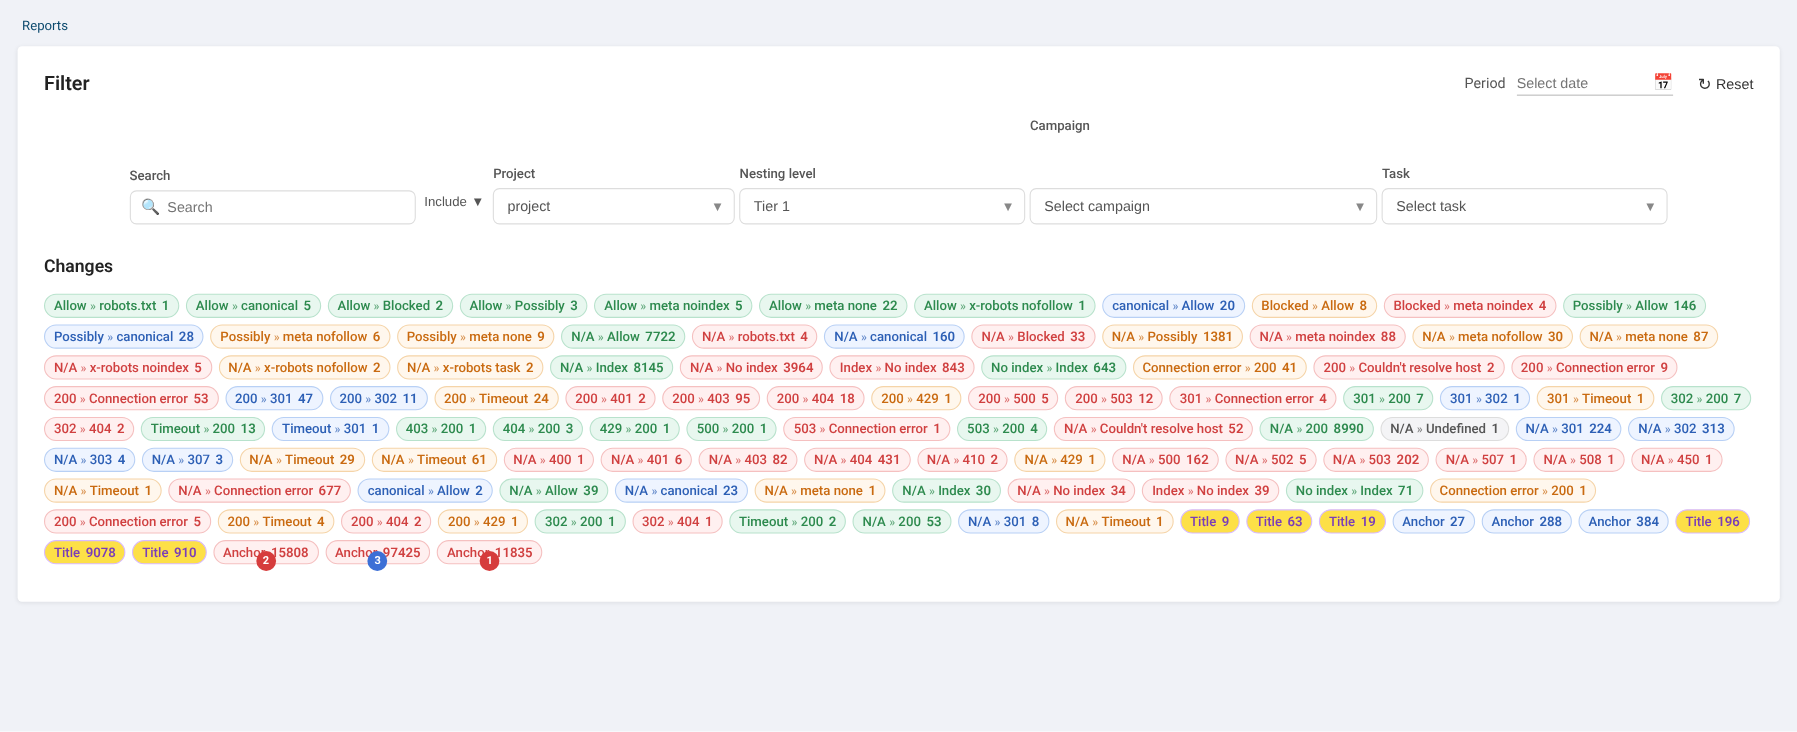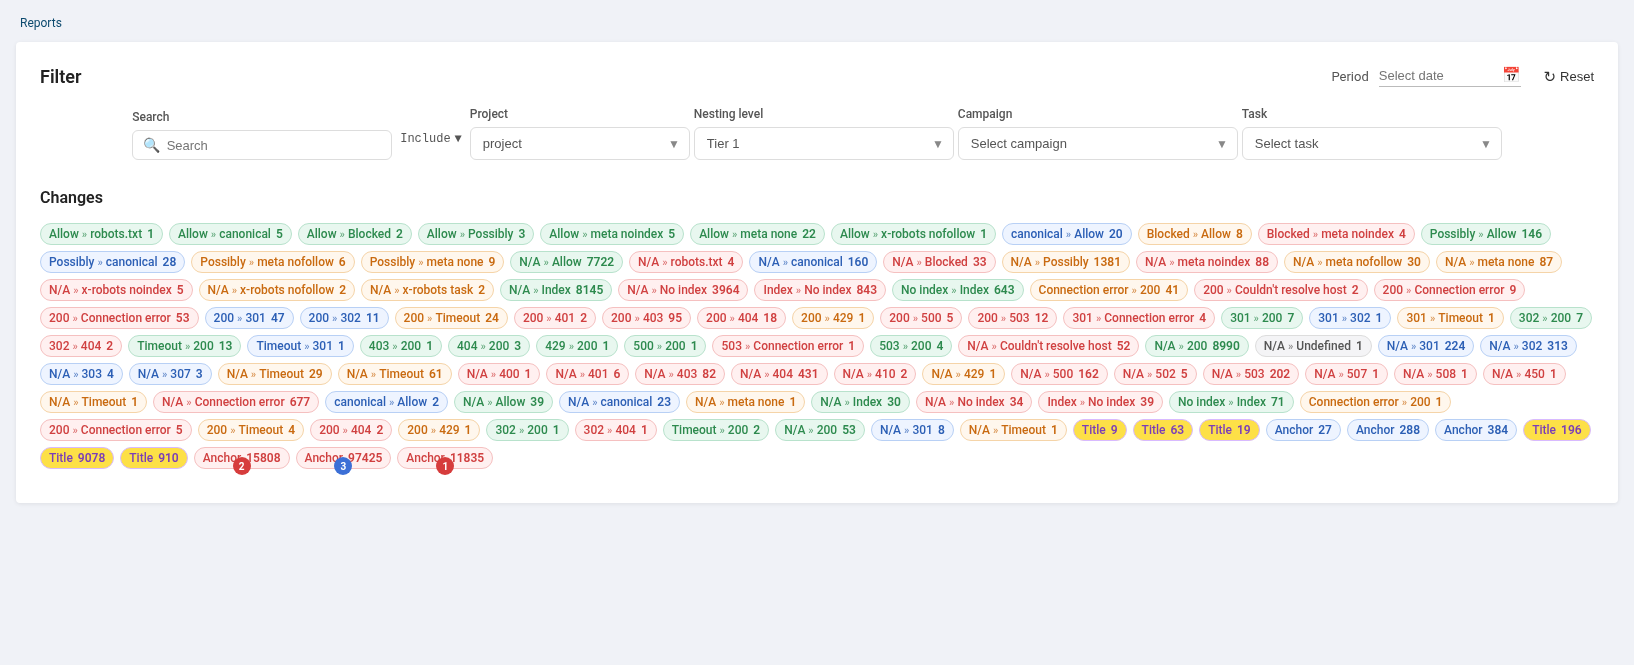--- a/index.html
+++ b/index.html
@@ -121,21 +121,20 @@
       display: flex;
       align-items: center;
       gap: 4px;
       background: none;
       border: none;
       cursor: pointer;
       font-size: 12px;
       color: #555;
       font-weight: 500;
       padding: 8px 4px;
-      font-family: Liberation Mono, monospace;
     }
     .select-wrap {
       position: relative;
       display: flex;
       align-items: center;
     }
     .field-select {
       appearance: none;
       border: 1px solid #ddd;
       border-radius: 6px;
@@ -149,21 +148,21 @@
     }
     .select-arrow {
       position: absolute;
       right: 10px;
       color: #888;
       pointer-events: none;
       font-size: 12px;
     }
     .project-field { width: 220px; }
     .nesting-field { width: 260px; }
-    .campaign-field { width: 280px; }
+    .campaign-field { width: 316px; margin-top: 44px; }
     .task-field { width: 260px; }
 
     .changes-section {
       margin-top: 28px;
     }
     .changes-title {
       font-size: 16px;
       font-weight: 600;
       color: #222;
       margin-bottom: 16px;

